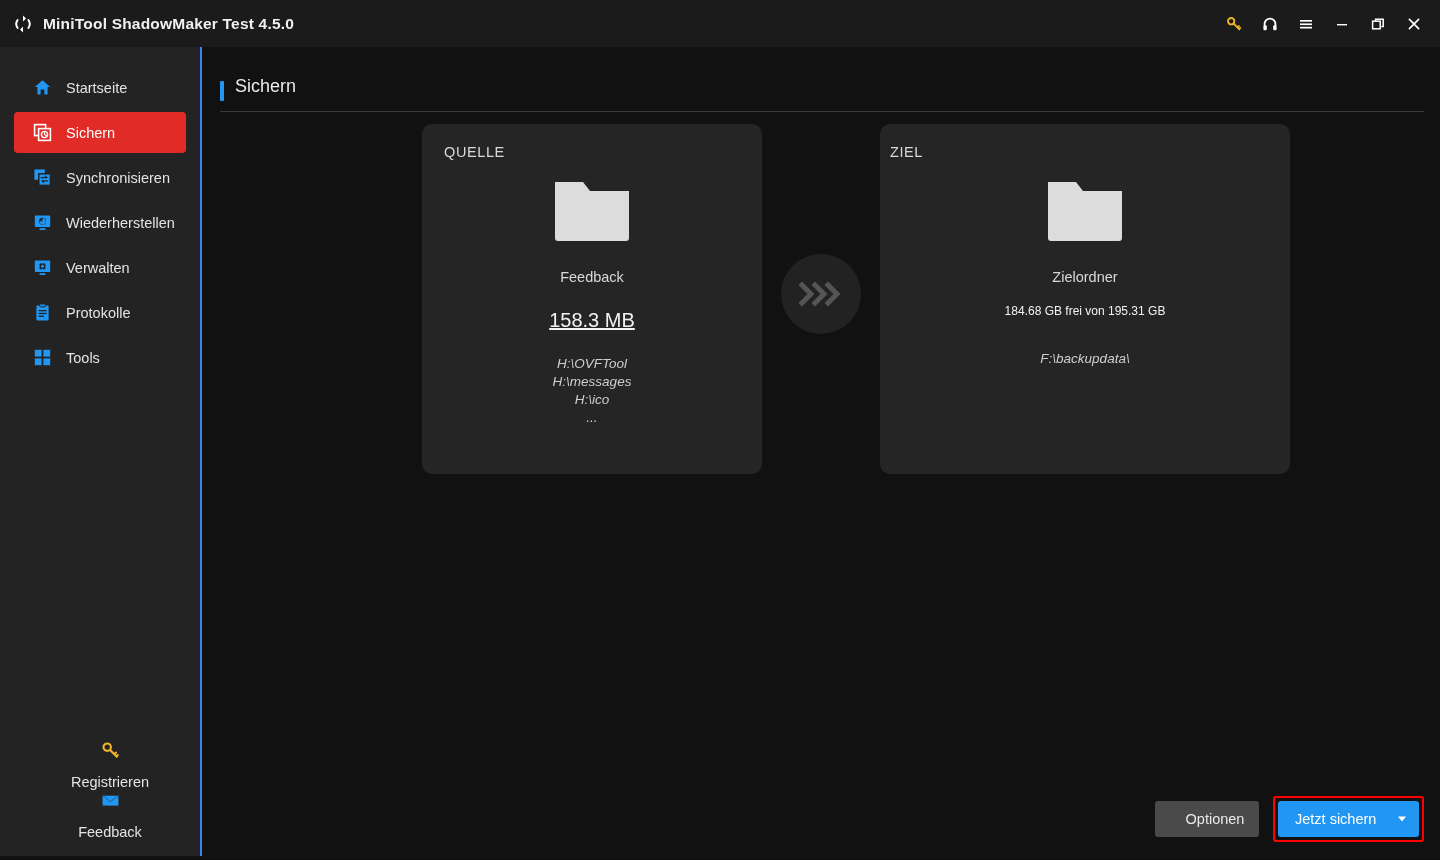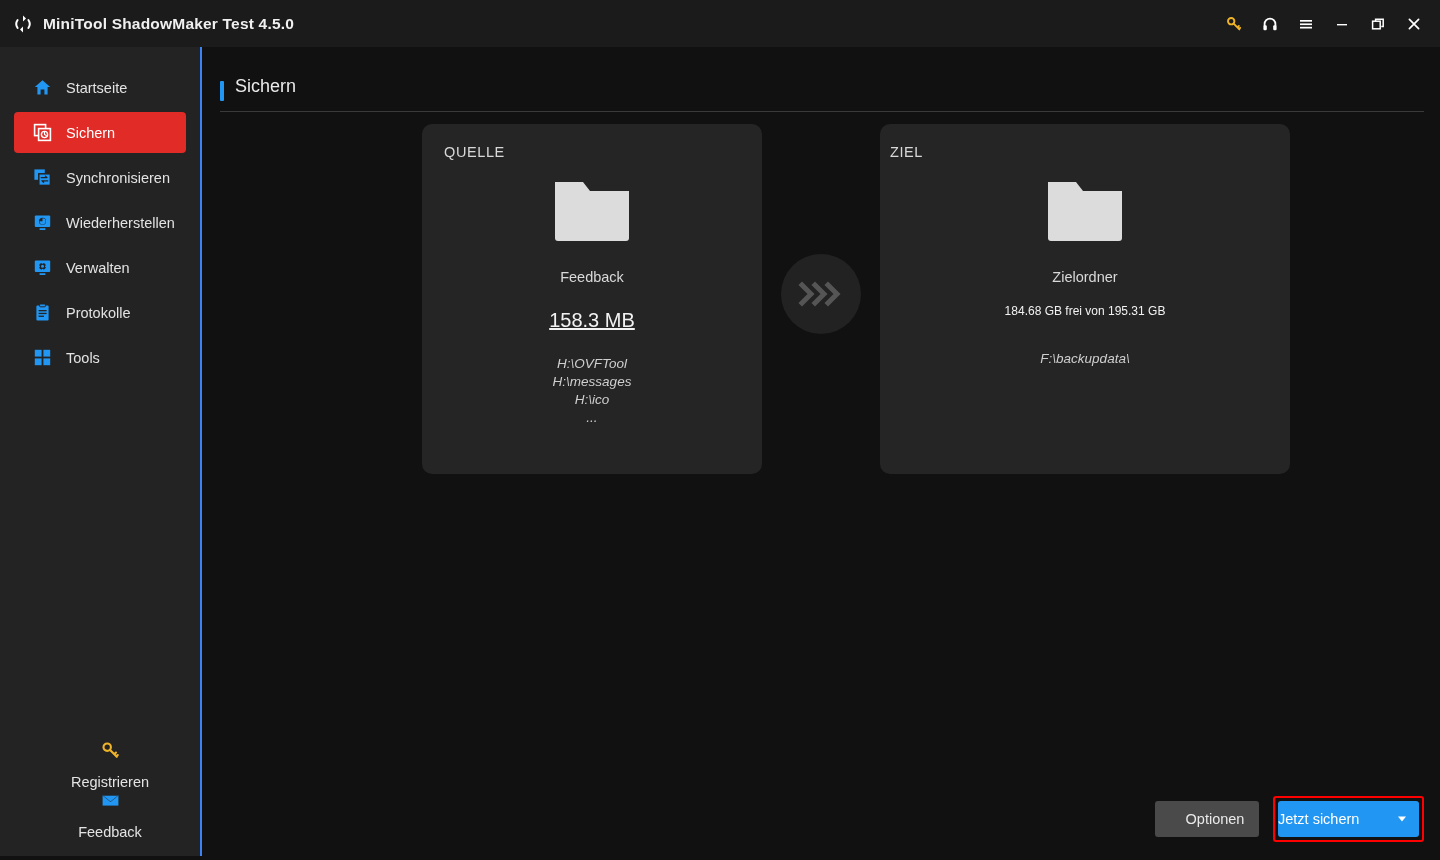--- a/index.html
+++ b/index.html
@@ -128,21 +128,21 @@
     height:36px; border:none; border-radius:3px;
     font-family:"Liberation Sans", sans-serif; font-size:14.5px;
     cursor:pointer; display:flex; align-items:center; justify-content:center;
   }
   .btn-options{ width:104px; background:#4a4a4a; color:#eaeaea;padding-left:16px; }
   .btn-backup-wrap{
     position:relative; padding:3px; border:2px solid #ff0000; border-radius:3px;
   }
   .btn-backup{
     width:141px; background:#2196f3; color:#ffffff;
-    justify-content:flex-start; position:relative;
+    justify-content:flex-start; padding-left:17px; position:relative;
   }
   .btn-caret{
     position:absolute; right:13px; top:50%; transform:translateY(-50%);
     width:0; height:0;
     border-left:4.5px solid transparent; border-right:4.5px solid transparent;
     border-top:5px solid #ffffff;
   }
   .bottom-strip{
     position:absolute; bottom:0; left:0; width:1440px; height:4px; background:#111111;
   }

